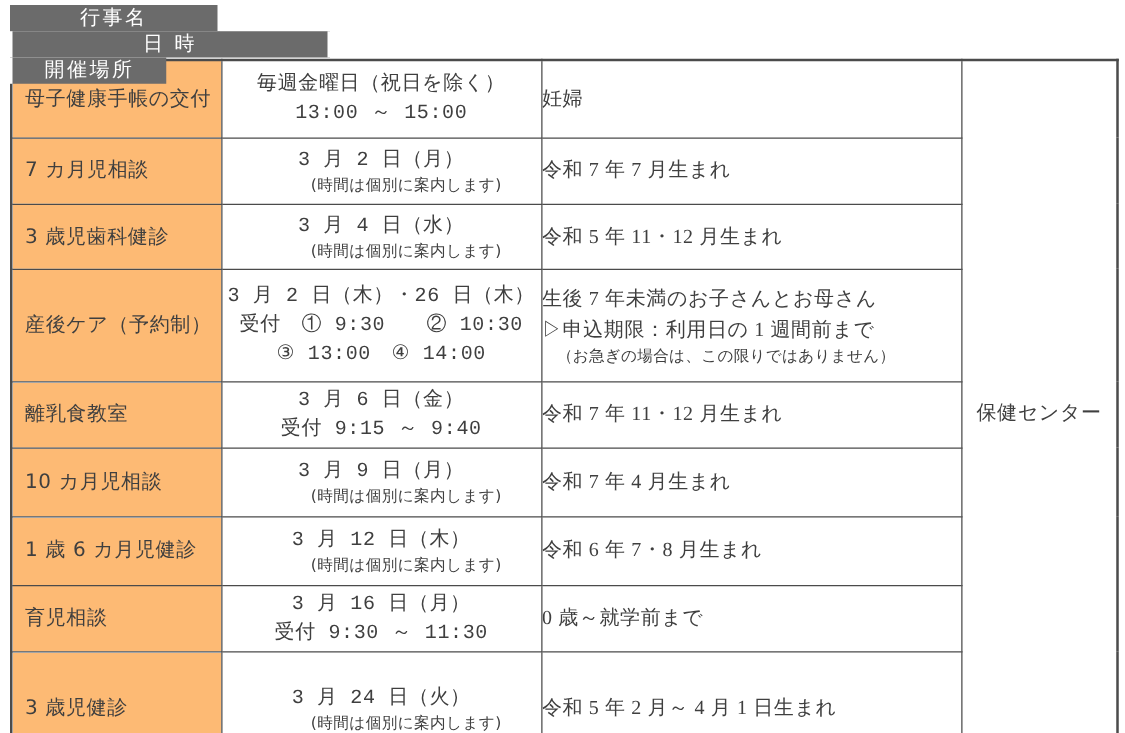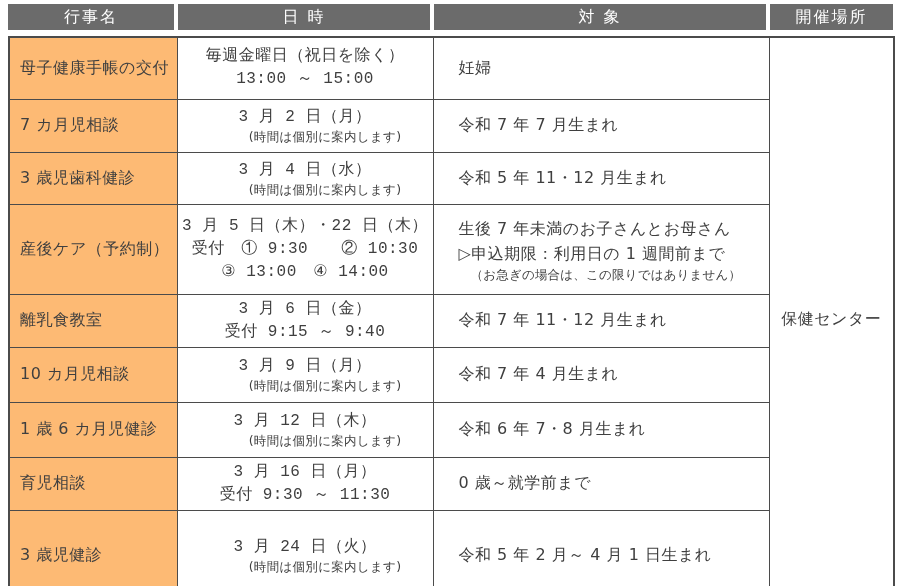--- a/index.html
+++ b/index.html
@@ -15,21 +15,22 @@
   .wrap {
     position: absolute;
     left: 8px;
     top: 4px;
     width: 885px;
   }
   
   .hdr {
     display: flex;
     height: 26px;
-    margin-bottom: 6px;
+    margin-bottom: 17px;
+    flex-direction: column;
   }
   .hcell {
     background: #6b6b6b;
     color: #ffffff;
     display: flex;
     align-items: center;
     justify-content: center;
     font-size: 16px;
     letter-spacing: 2px;
     box-sizing: border-box;
@@ -66,43 +67,43 @@
   td.event {
     background: #fdba74;
     padding-left: 10px;
     font-size: 16px;
     letter-spacing: 0.5px;
   }
   td.datetime { text-align: center; }
   .dt-main { font-size: 16px; line-height: 23px; letter-spacing: 0.5px; font-family: Liberation Mono, monospace; }
   .dt-note { font-size: 12.5px; line-height: 16px; letter-spacing: 0.3px; margin-left: 40px; }
   td.target {
-    padding-left: 25px;
+    padding-left: 0;
     font-size: 16px;
     letter-spacing: 0.5px;
+    font-family: Liberation Serif, serif;
   }
   .t-line { font-size: 16px; line-height: 25px; }
   .t-note { font-size: 12.5px; line-height: 17px; padding-left: 12px; letter-spacing: 0.2px; }
   td.venue {
     text-align: center;
     font-size: 16px;
     background: #ffffff;
     letter-spacing: 0.5px;
     margin-top: 24px;
   }
 </style>
 </head>
 <body>
 
 <div class="wrap">
 
   <div class="hdr">
     <div class="hcell c1">行事名</div>
     <div class="hcell c2">日 時</div>
-    <div class="hcell c3">対 象</div>
     <div class="hcell c4">開催場所</div>
   </div>
 
   <table class="body">
     <colgroup>
       <col class="c1">
         <col class="c2">
         <col class="c3">
         <col class="c4">
     </colgroup>
@@ -131,21 +132,21 @@
         <td class="datetime">
           <div class="dt-main">3 月 4 日（水）</div>
           <div class="dt-note">(時間は個別に案内します)</div>
         </td>
         <td class="target">令和 5 年 11・12 月生まれ</td>
       </tr>
 
       <tr class="r4">
         <td class="event">産後ケア（予約制）</td>
         <td class="datetime">
-          <div class="dt-main">3 月 5 日（木）・22 日（木）</div>
+          <div class="dt-main">3 月 2 日（木）・26 日（木）</div>
           <div class="dt-main">受付　① 9:30　　② 10:30</div>
           <div class="dt-main">③ 13:00　④ 14:00</div>
         </td>
         <td class="target">
           <div class="t-line">生後 7 年未満のお子さんとお母さん</div>
           <div class="t-line">▷申込期限：利用日の 1 週間前まで</div>
           <div class="t-note">（お急ぎの場合は、この限りではありません）</div>
         </td>
       </tr>
 

